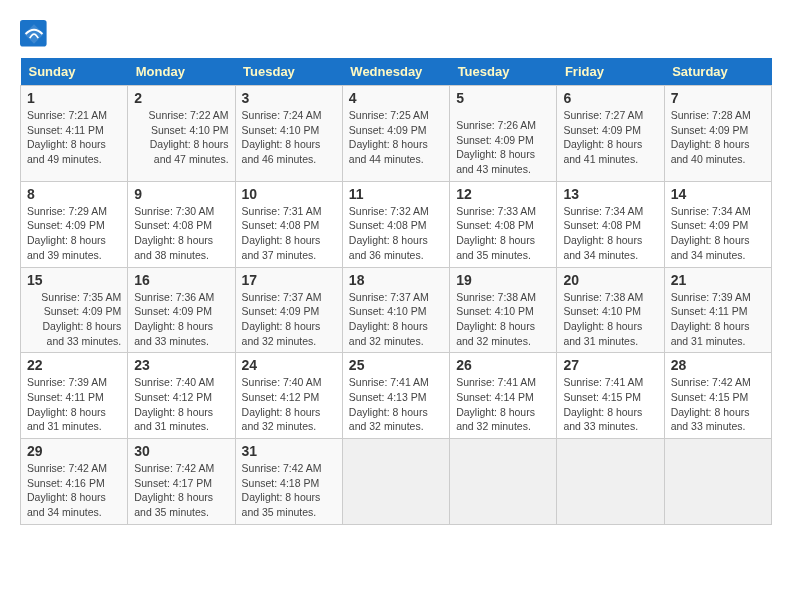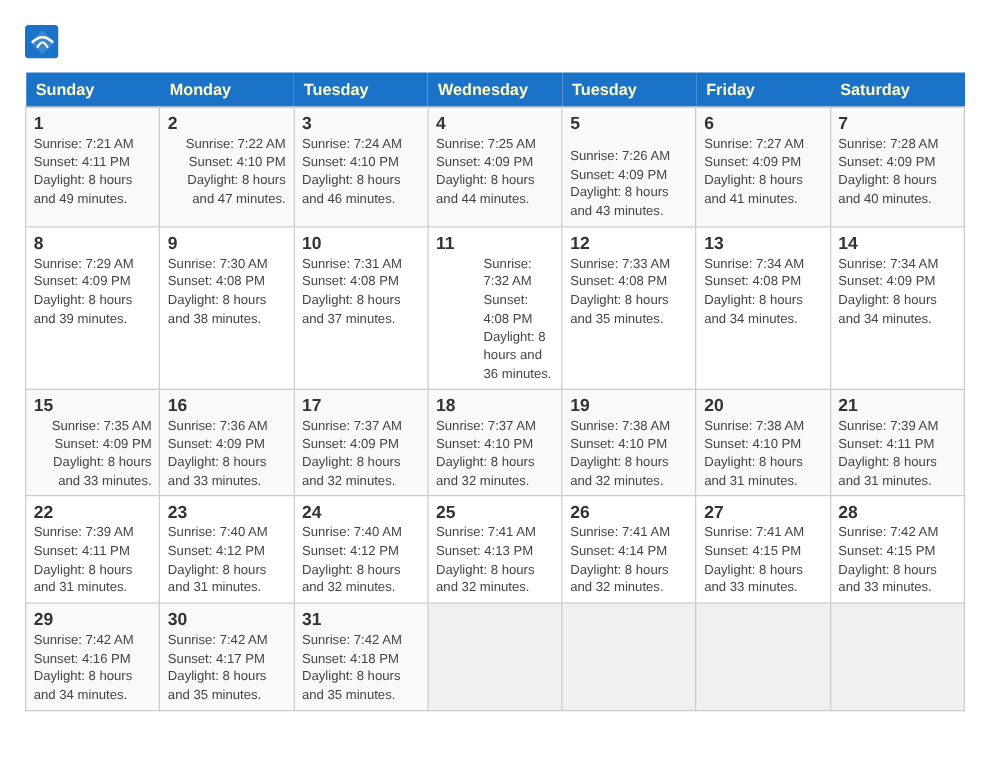--- a/index.html
+++ b/index.html
@@ -179,21 +179,21 @@
 Daylight: 8 hours and 38 minutes.</div>
         </td>
         <td>
           <span class="day-num">10</span>
           <div class="day-info" style="white-space: pre-line;">Sunrise: 7:31 AM
 Sunset: 4:08 PM
 Daylight: 8 hours and 37 minutes.</div>
         </td>
         <td>
           <span class="day-num">11</span>
-          <div class="day-info" style="white-space: pre-line; margin-left: 38px;">Sunrise: 7:32 AM
+          <div class="day-info" style="white-space: pre-line;">Sunrise: 7:32 AM
 Sunset: 4:08 PM
 Daylight: 8 hours and 36 minutes.</div>
         </td>
         <td>
           <span class="day-num">12</span>
           <div class="day-info" style="white-space: pre-line;">Sunrise: 7:33 AM
 Sunset: 4:08 PM
 Daylight: 8 hours and 35 minutes.</div>
         </td>
         <td>

